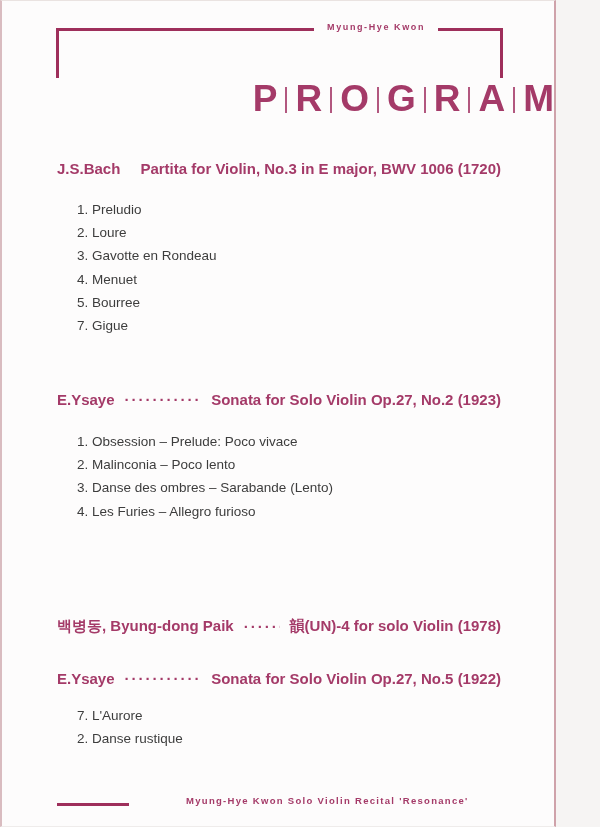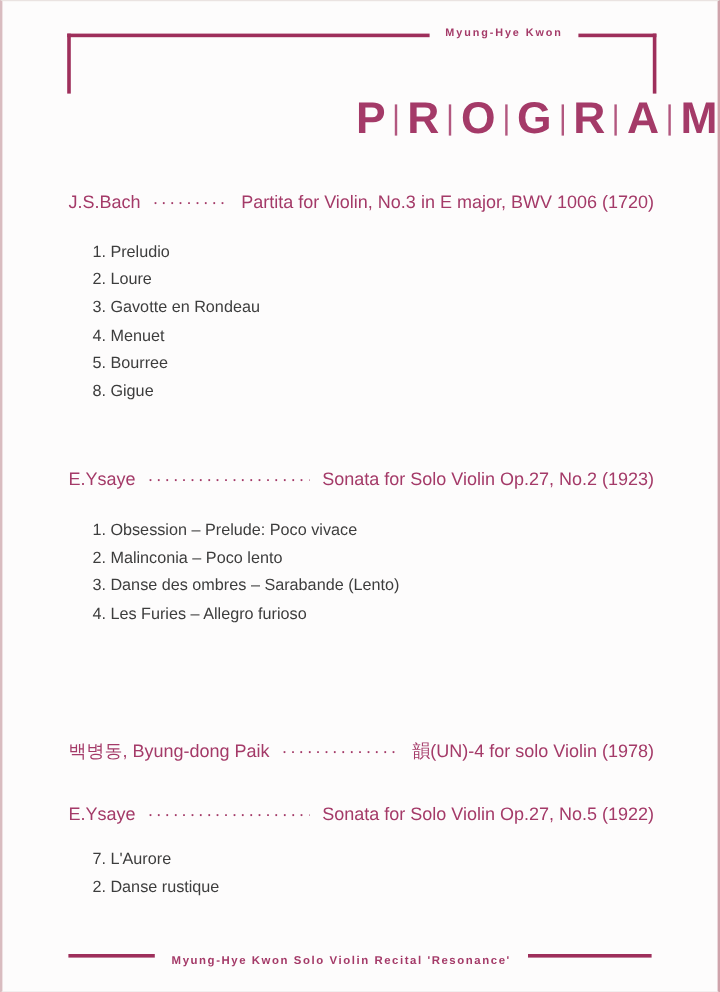--- a/index.html
+++ b/index.html
@@ -4,21 +4,21 @@
 <title>PROGRAM</title>
 <style>
   html,body{margin:0;padding:0;}
   body{
     width:600px;height:827px;
     font-family:"Liberation Sans","DejaVu Sans",sans-serif;
     background:#f6f4f3;
   }
   .page{
     position:relative;
-    width:600px;height:827px;
+    width:556px;height:827px;
     box-sizing:border-box;
     background:#fdfcfc;
     border-left:2px solid #d9bcc0;
     border-right:2px solid #cfa2aa;
     border-top:1px solid #eae3e1;
     border-bottom:1px solid #efeceb;
     overflow:hidden;
   }
 
   
@@ -62,21 +62,21 @@
     opacity:.85;
   }
 
   
   .sec-header{
     position:absolute;
     left:55px;right:53px;
     display:flex;
     align-items:center;
     font-size:15px;
-    font-weight:normal;
+    font-weight:bold;
     color:var(--accent);
     white-space:nowrap;
   }
   .sec-header .composer{flex:0 0 auto;}
   .sec-header .leader{
     flex:1 1 auto;
     overflow:hidden;
     text-align:center;
     letter-spacing:2px;
     margin:0 10px;
@@ -98,21 +98,22 @@
   .list-2{top:429px;}
   .hdr-3{top:580px;margin-top:36px;}
   .hdr-4{top:669px;}
   .list-4{top:703px;}
 
   
   .footer{
     position:absolute;
     left:55px;right:55px;top:794px;
     display:flex;
-    align-items:flex-start;
+    align-items:flex-end;
+    gap:43px;
   }
   .footer .rule-short{flex:0 0 72px;height:3px;background:var(--line);}
   .footer .rule-long{flex:1 1 auto;height:3px;background:var(--line);}
   .footer .caption{
     flex:0 0 auto;
     margin:0 14px;
     font-size:9.5px;
     font-weight:bold;
     letter-spacing:1.3px;
     color:var(--accent);
@@ -136,21 +137,21 @@
     <span class="composer">J.S.Bach</span>
     <span class="leader">··················</span>
     <span class="work">Partita for Violin, No.3 in E major, BWV 1006 (1720)</span>
   </div>
   <div class="movements list-1" style="color: rgb(61, 61, 61);">
     <div class="movement">1. Preludio</div>
     <div class="movement">2. Loure</div>
     <div class="movement">3. Gavotte en Rondeau</div>
     <div class="movement">4. Menuet</div>
     <div class="movement">5. Bourree</div>
-    <div class="movement">8. Gigue</div>
+    <div class="movement">7. Gigue</div>
   </div>
 
   <div class="sec-header hdr-2">
     <span class="composer">E.Ysaye</span>
     <span class="leader">·································</span>
     <span class="work">Sonata for Solo Violin Op.27, No.2 (1923)</span>
   </div>
   <div class="movements list-2" style="color: rgb(61, 61, 61);">
     <div class="movement">1. Obsession – Prelude: Poco vivace</div>
     <div class="movement">2. Malinconia – Poco lento</div>

